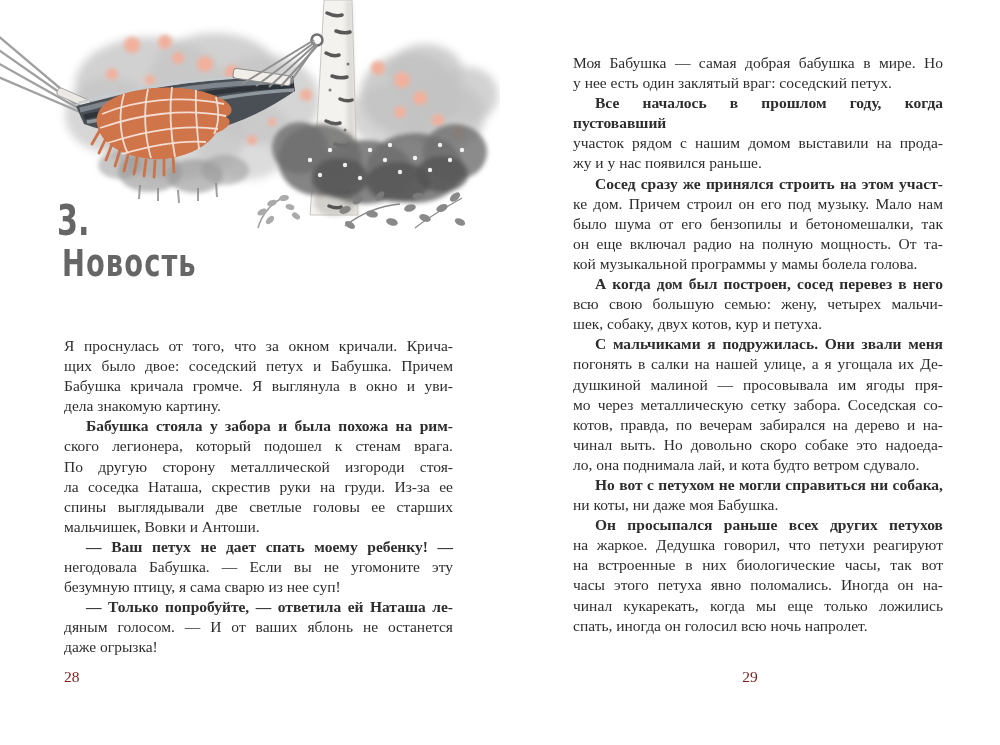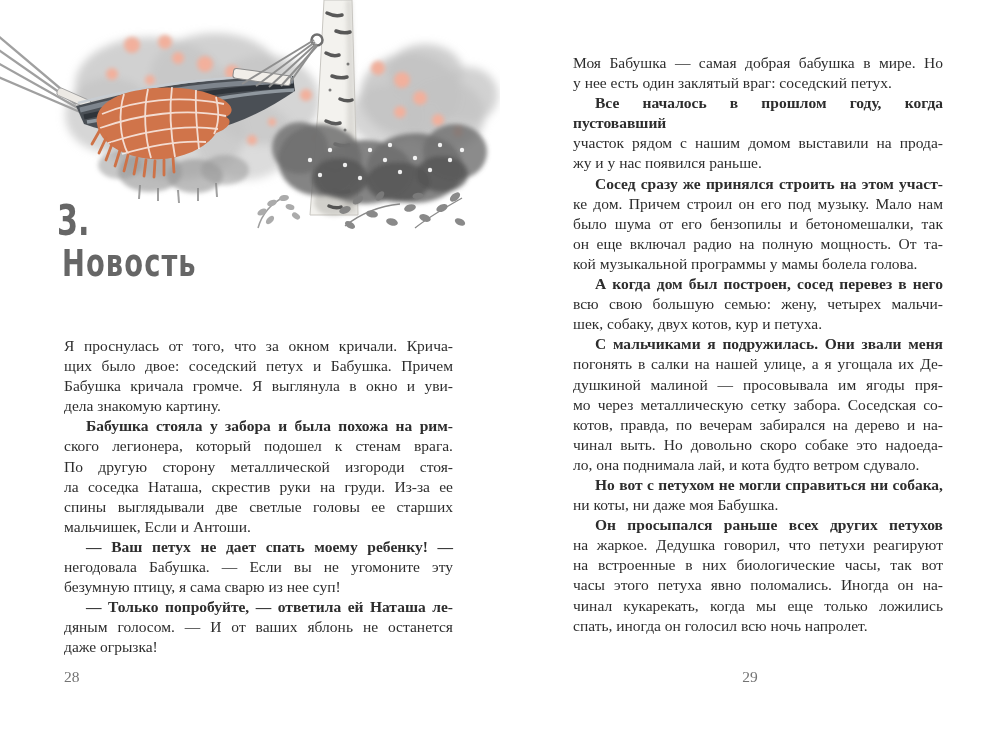--- a/index.html
+++ b/index.html
@@ -21,21 +21,21 @@
   .text-col{position:absolute;font-size:15.5px;}
   .text-col.left{left:64px;top:323px;width:389px;margin-top:13px;}
   .text-col.right{left:565px;top:53px;width:370px;margin-left:8px;}
   .para{margin:0;}
   .line{
     line-height:20.1px;white-space:normal;
     text-align:justify;text-align-last:justify;
   }
   .line.last{text-align-last:left;}
   .line.indent{text-indent:22px;font-weight:bold;}
-  .page-num{position:absolute;top:668px;font-size:15.5px;color:#737373;}
+  .page-num{position:absolute;top:668px;font-size:15.5px;color:#7f1d1d;}
   .page-num.pn-left{left:64px;}
   .page-num.pn-right{left:565px;width:370px;text-align:center;}
 </style>
 </head>
 <body>
 
 <div class="book">
 
   <svg class="illustration" width="500" height="250" viewBox="0 0 500 250" role="img" aria-label="Гамак с оранжевым вязаным пледом, подвешенный к берёзе, среди серых кустов с розовыми цветами">
     <defs>
@@ -253,21 +253,21 @@
         <div class="line">щих было двое: соседский петух и Бабушка. Причем</div>
         <div class="line">Бабушка кричала громче. Я выглянула в окно и уви-</div>
         <div class="line last">дела знакомую картину.</div>
       </div>
       <div class="para">
         <div class="line indent">Бабушка стояла у забора и была похожа на рим-</div>
         <div class="line">ского легионера, который подошел к стенам врага.</div>
         <div class="line">По другую сторону металлической изгороди стоя-</div>
         <div class="line">ла соседка Наташа, скрестив руки на груди. Из-за ее</div>
         <div class="line">спины выглядывали две светлые головы ее старших</div>
-        <div class="line last">мальчишек, Если и Антоши.</div>
+        <div class="line last">мальчишек, Вовки и Антоши.</div>
       </div>
       <div class="para">
         <div class="line indent">— Ваш петух не дает спать моему ребенку! —</div>
         <div class="line">негодовала Бабушка. — Если вы не угомоните эту</div>
         <div class="line last">безумную птицу, я сама сварю из нее суп!</div>
       </div>
       <div class="para">
         <div class="line indent">— Только попробуйте, — ответила ей Наташа ле-</div>
         <div class="line">дяным голосом. — И от ваших яблонь не останется</div>
         <div class="line last">даже огрызка!</div>

